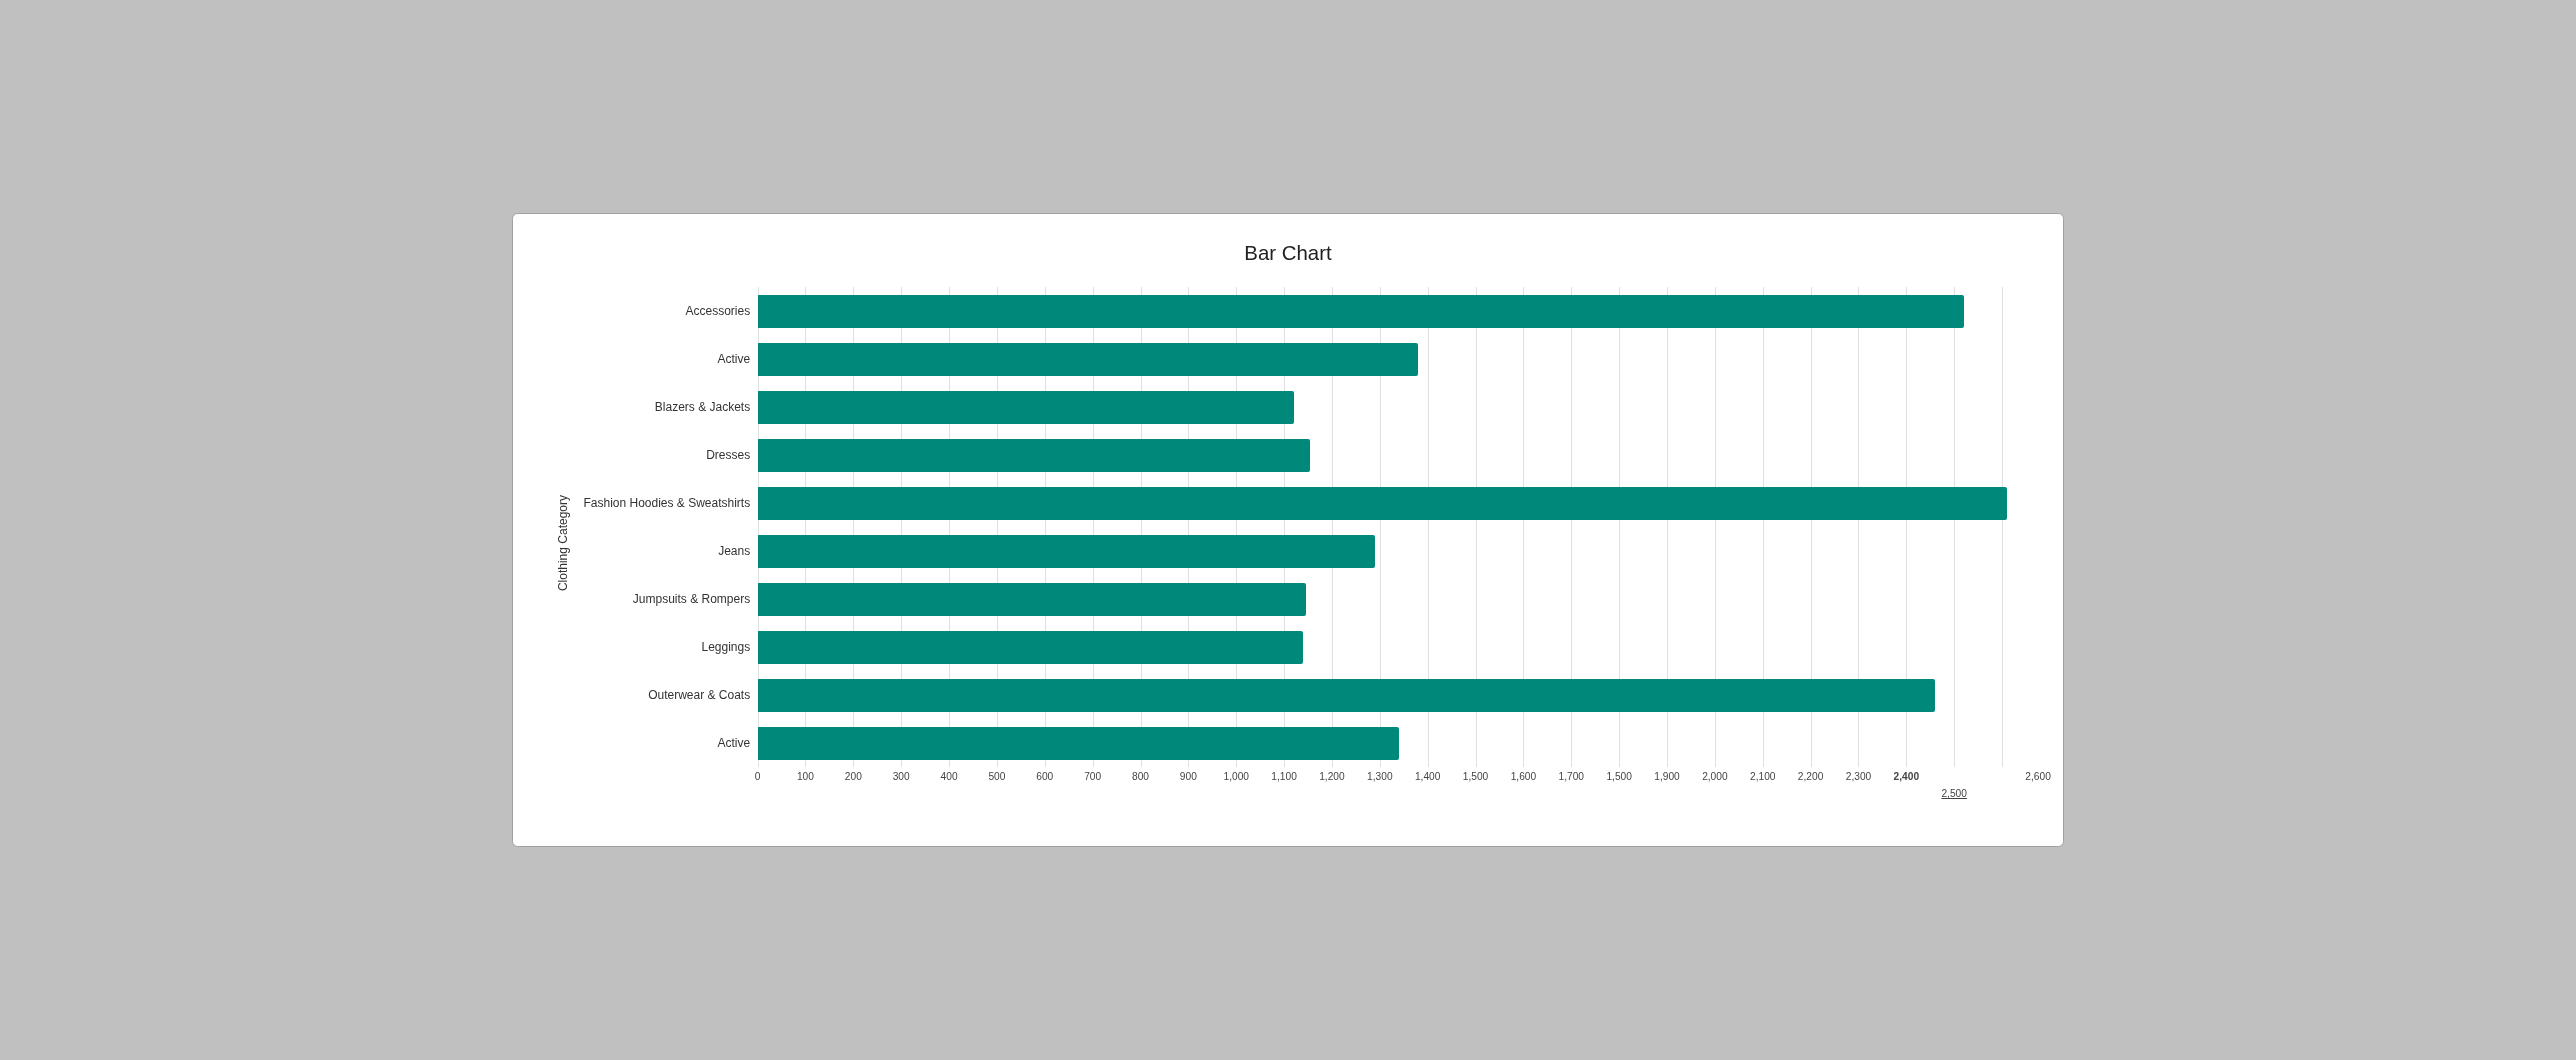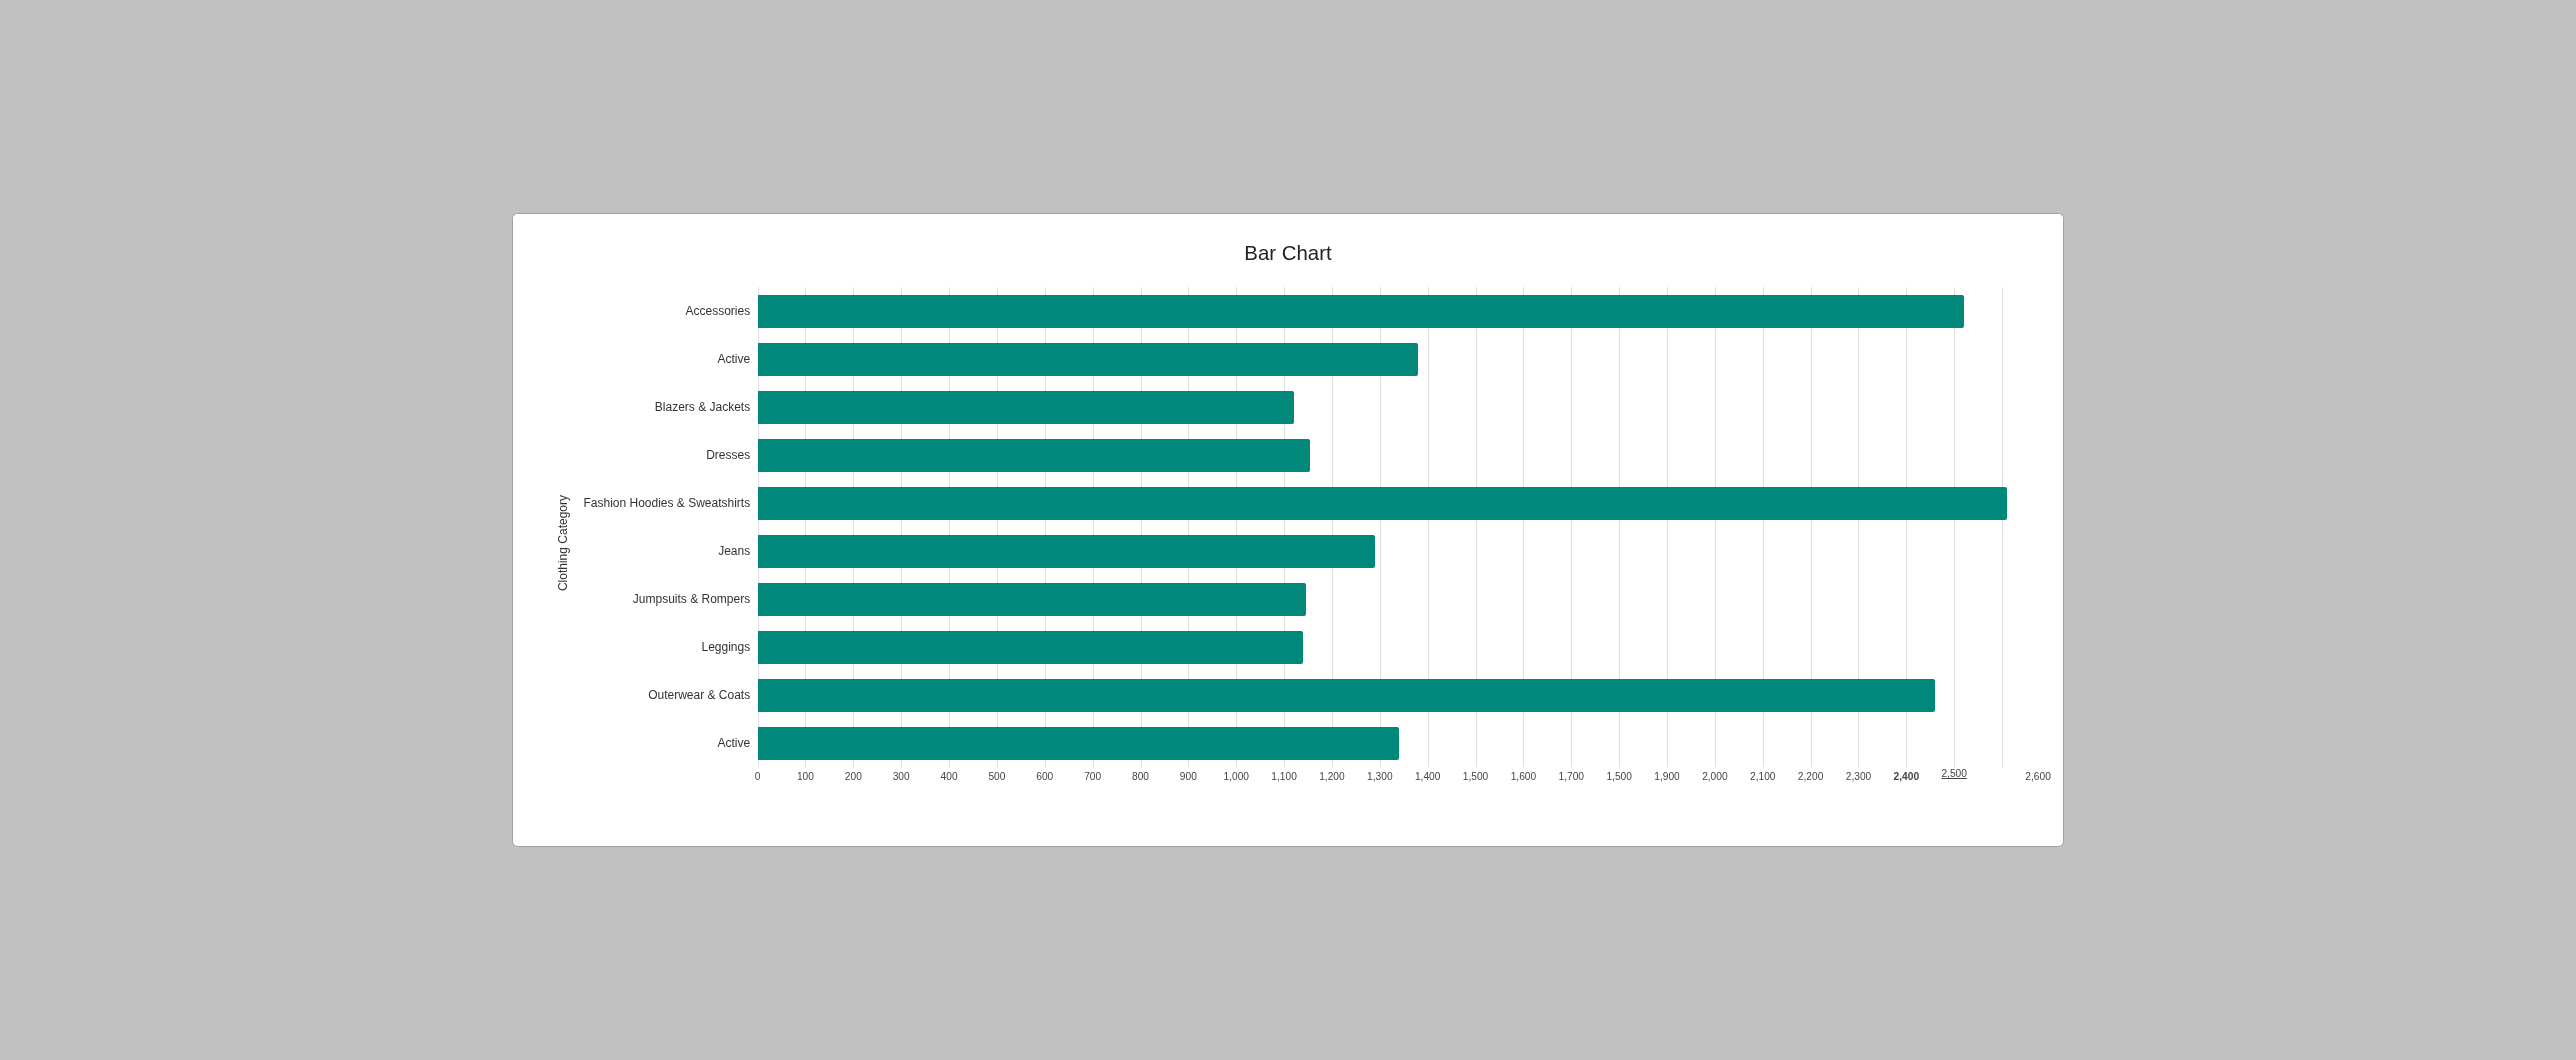--- a/index.html
+++ b/index.html
@@ -245,20 +245,20 @@
             <span class="x-axis-tick" style="left: 56.6038%; top: 3.7px;">1,500</span>
             <span class="x-axis-tick" style="left: 60.3774%; top: 3.7px;">1,600</span>
             <span class="x-axis-tick" style="left: 64.1509%; top: 3.7px;">1,700</span>
             <span class="x-axis-tick" style="left: 67.9245%; top: 3.7px;">1,500</span>
             <span class="x-axis-tick" style="left: 71.6981%; top: 3.7px; text-align: right;">1,900</span>
             <span class="x-axis-tick" style="left: 75.4717%; top: 3.7px;">2,000</span>
             <span class="x-axis-tick" style="left: 79.2453%; top: 3.7px;">2,100</span>
             <span class="x-axis-tick" style="left: 83.0189%; top: 3.7px;">2,200</span>
             <span class="x-axis-tick" style="left: 86.7925%; top: 3.7px;">2,300</span>
             <span class="x-axis-tick" style="left: 90.566%; top: 3.7px; font-weight: bold;">2,400</span>
-            <span class="x-axis-tick" style="left: 94.3396%; top: 1px; text-decoration: underline;">2,500</span>
+            <span class="x-axis-tick" style="left: 94.3396%; top: 21px; text-decoration: underline;">2,500</span>
             <span class="x-axis-tick" style="left: 98.1132%; top: 3.7px; margin-left: 36px;">2,600</span>
           </div>
       </div>
     </div>
   </div>
 </div>
 
 
 </body></html>

